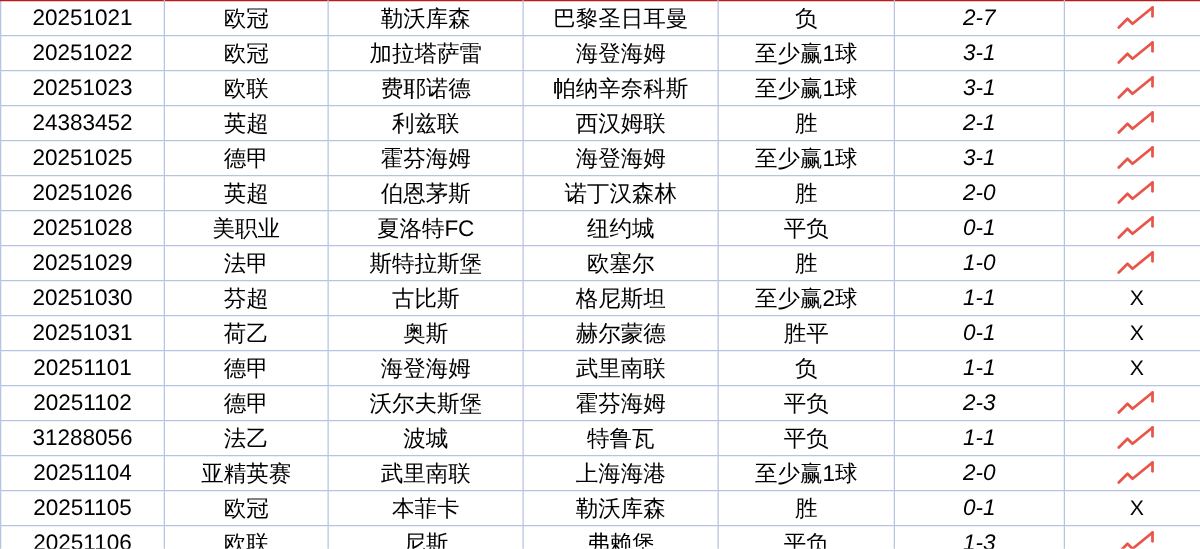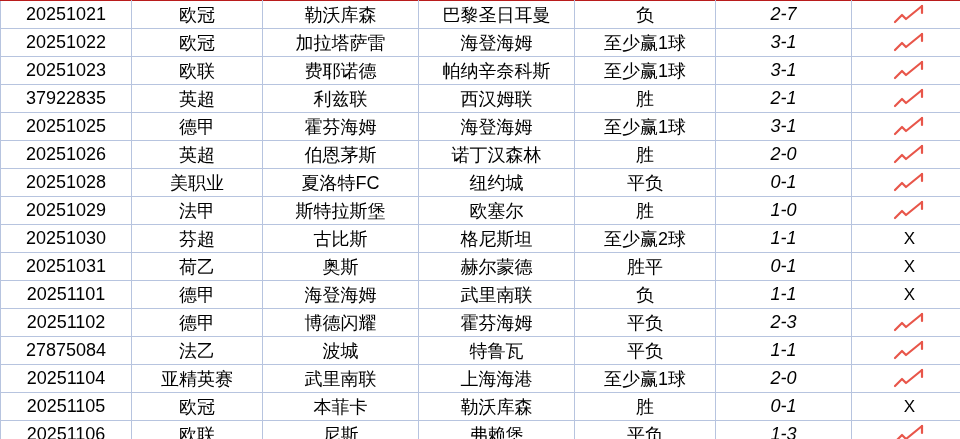--- a/index.html
+++ b/index.html
@@ -103,21 +103,21 @@
         <td class="c-result">
           <div class="mark-wrap mark-check">
             <svg width="34" height="22" viewBox="0 0 34 22">
               <path d="M2 18 L9 11 L13 15 L29 2" fill="none" stroke="#e8564a" stroke-width="2.2" stroke-linecap="round" stroke-linejoin="round"></path>
               <path d="M29 2 L29 9" fill="none" stroke="#e8564a" stroke-width="2.2" stroke-linecap="round"></path>
             </svg>
           </div>
         </td>
       </tr>
       <tr>
-        <td class="c-date">37922835</td>
+        <td class="c-date">24383452</td>
         <td class="c-league">英超</td>
         <td class="c-home">利兹联</td>
         <td class="c-away">西汉姆联</td>
         <td class="c-pick">胜</td>
         <td class="c-score">2-1</td>
         <td class="c-result">
           <div class="mark-wrap mark-check">
             <svg width="34" height="22" viewBox="0 0 34 22">
               <path d="M2 18 L9 11 L13 15 L29 2" fill="none" stroke="#e8564a" stroke-width="2.2" stroke-linecap="round" stroke-linejoin="round"></path>
               <path d="M29 2 L29 9" fill="none" stroke="#e8564a" stroke-width="2.2" stroke-linecap="round"></path>
@@ -224,35 +224,35 @@
         <td class="c-score">1-1</td>
         <td class="c-result">
           <div class="mark-wrap">
             <span class="mark-x">X</span>
           </div>
         </td>
       </tr>
       <tr>
         <td class="c-date">20251102</td>
         <td class="c-league">德甲</td>
-        <td class="c-home">博德闪耀</td>
+        <td class="c-home">沃尔夫斯堡</td>
         <td class="c-away">霍芬海姆</td>
         <td class="c-pick">平负</td>
         <td class="c-score">2-3</td>
         <td class="c-result">
           <div class="mark-wrap mark-check">
             <svg width="34" height="22" viewBox="0 0 34 22">
               <path d="M2 18 L9 11 L13 15 L29 2" fill="none" stroke="#e8564a" stroke-width="2.2" stroke-linecap="round" stroke-linejoin="round"></path>
               <path d="M29 2 L29 9" fill="none" stroke="#e8564a" stroke-width="2.2" stroke-linecap="round"></path>
             </svg>
           </div>
         </td>
       </tr>
       <tr>
-        <td class="c-date">27875084</td>
+        <td class="c-date">31288056</td>
         <td class="c-league">法乙</td>
         <td class="c-home">波城</td>
         <td class="c-away">特鲁瓦</td>
         <td class="c-pick">平负</td>
         <td class="c-score">1-1</td>
         <td class="c-result">
           <div class="mark-wrap mark-check">
             <svg width="34" height="22" viewBox="0 0 34 22">
               <path d="M2 18 L9 11 L13 15 L29 2" fill="none" stroke="#e8564a" stroke-width="2.2" stroke-linecap="round" stroke-linejoin="round"></path>
               <path d="M29 2 L29 9" fill="none" stroke="#e8564a" stroke-width="2.2" stroke-linecap="round"></path>

